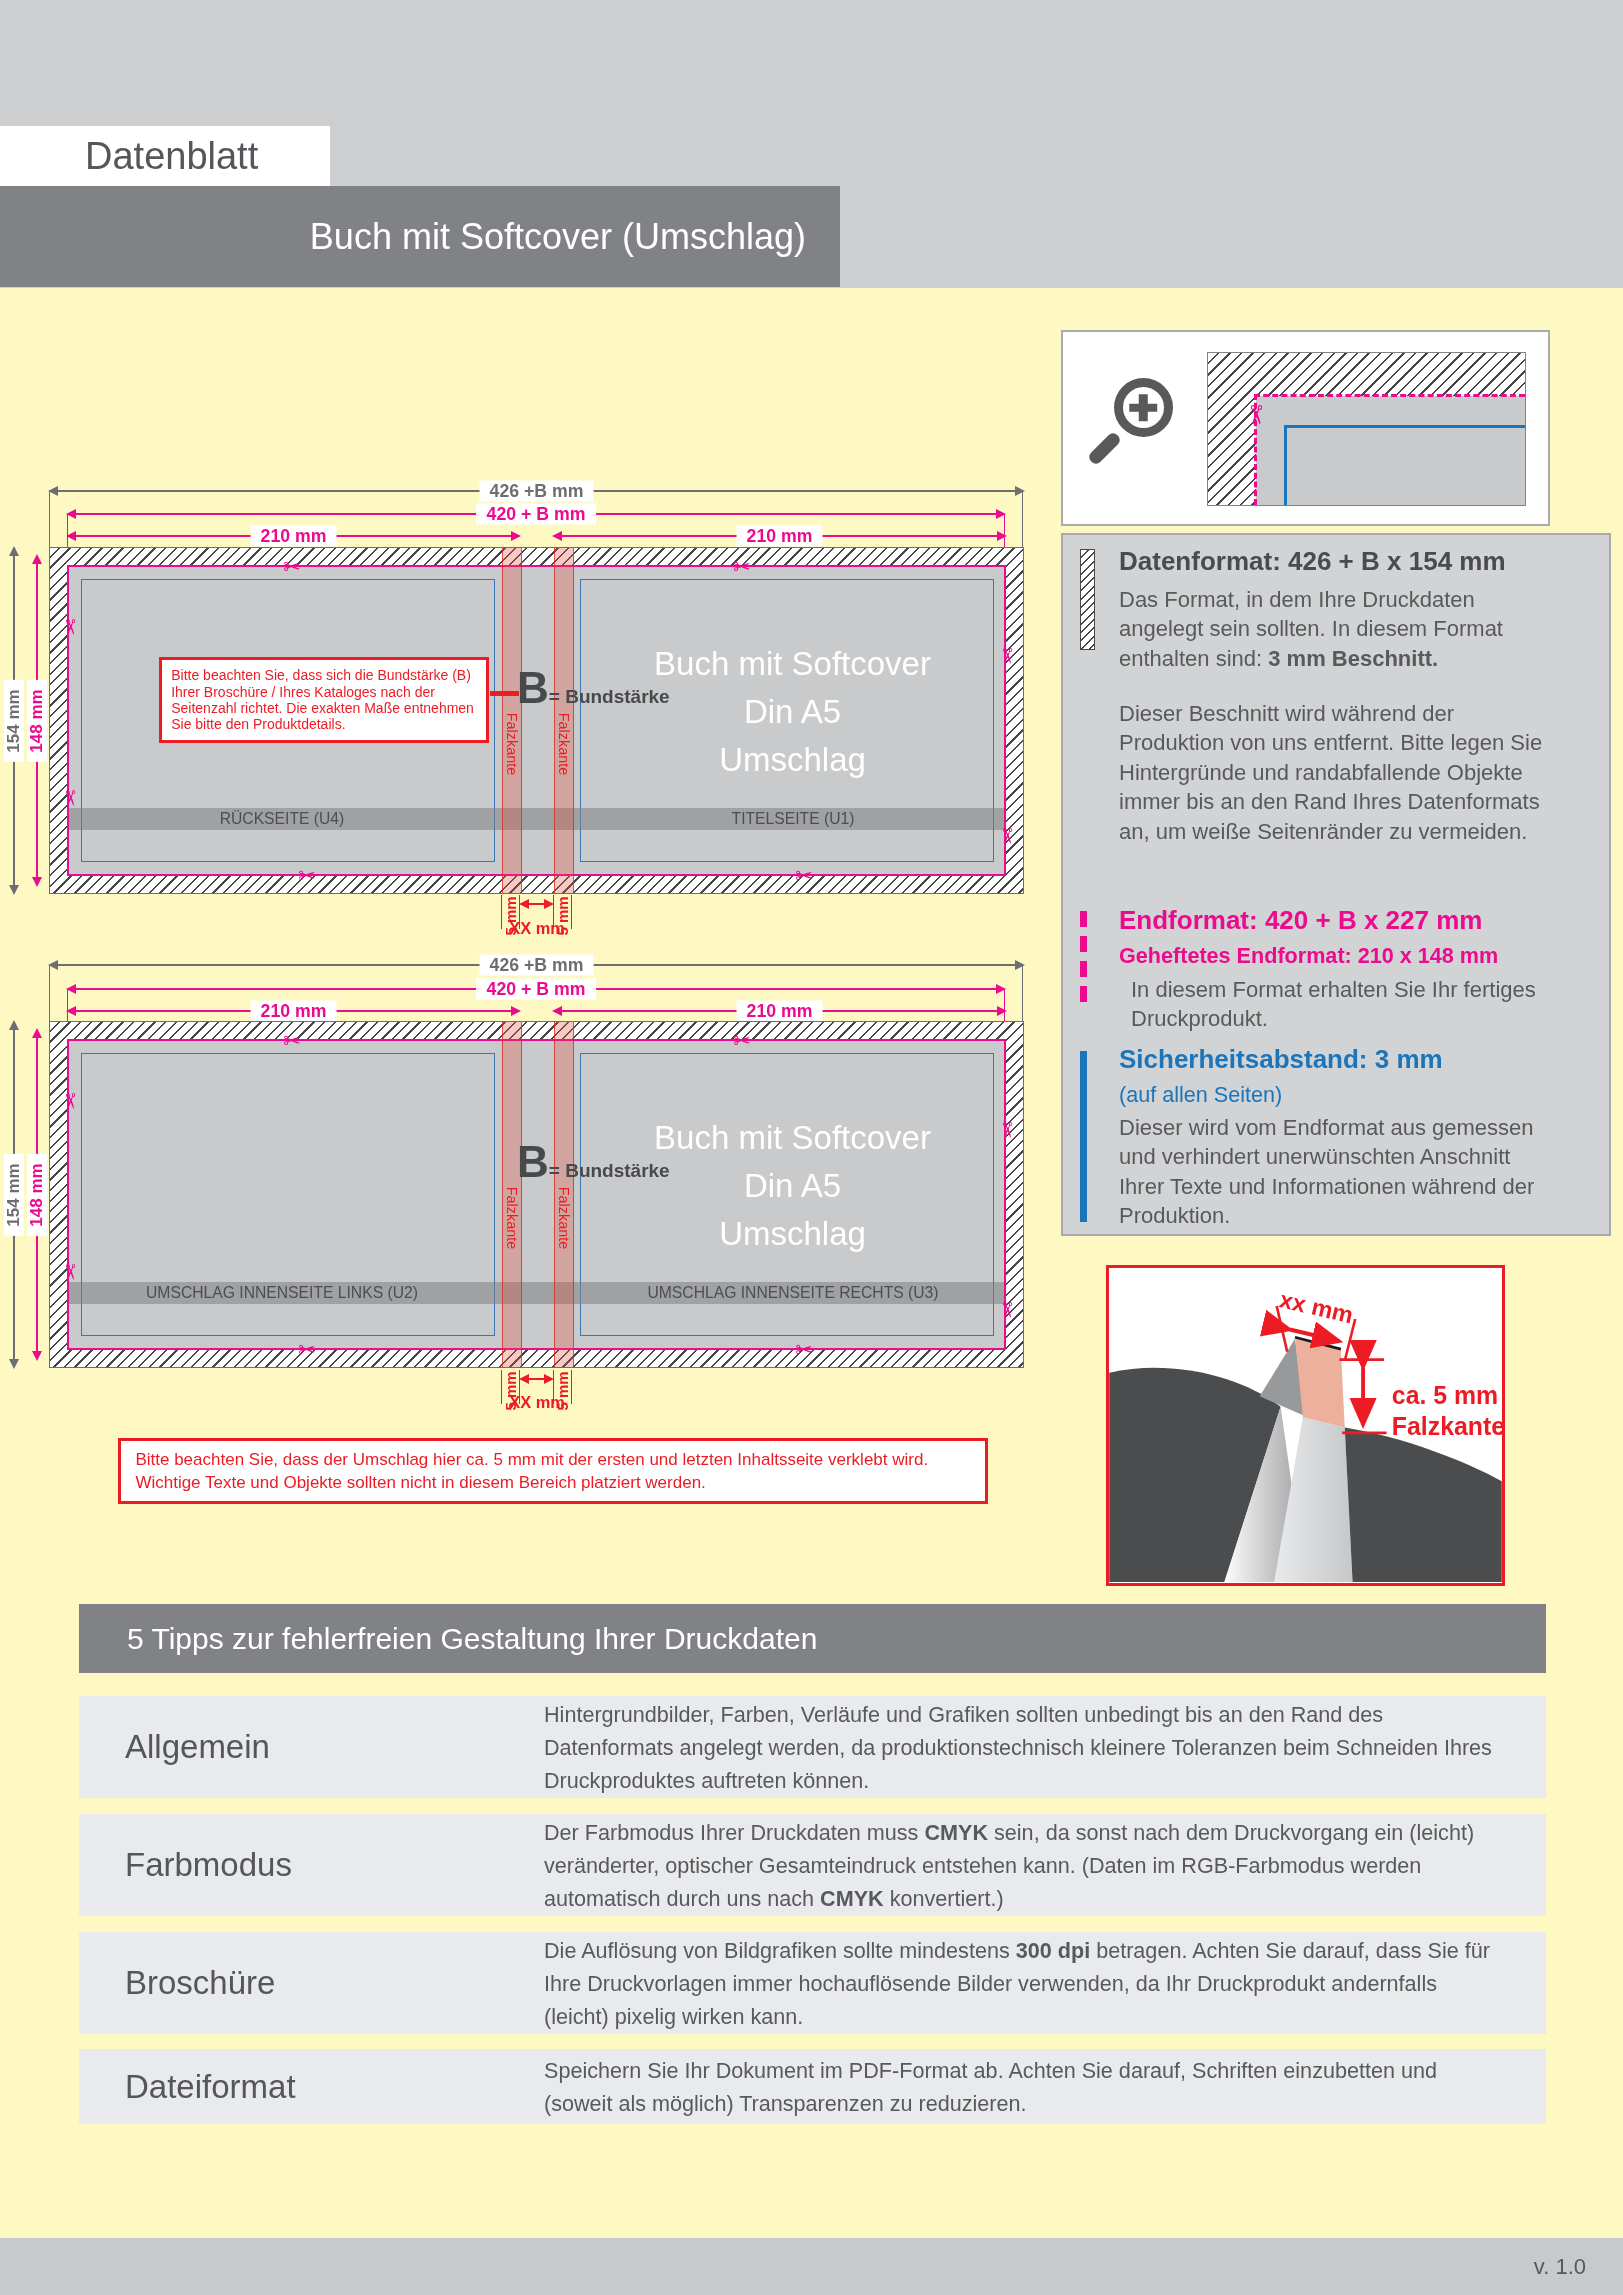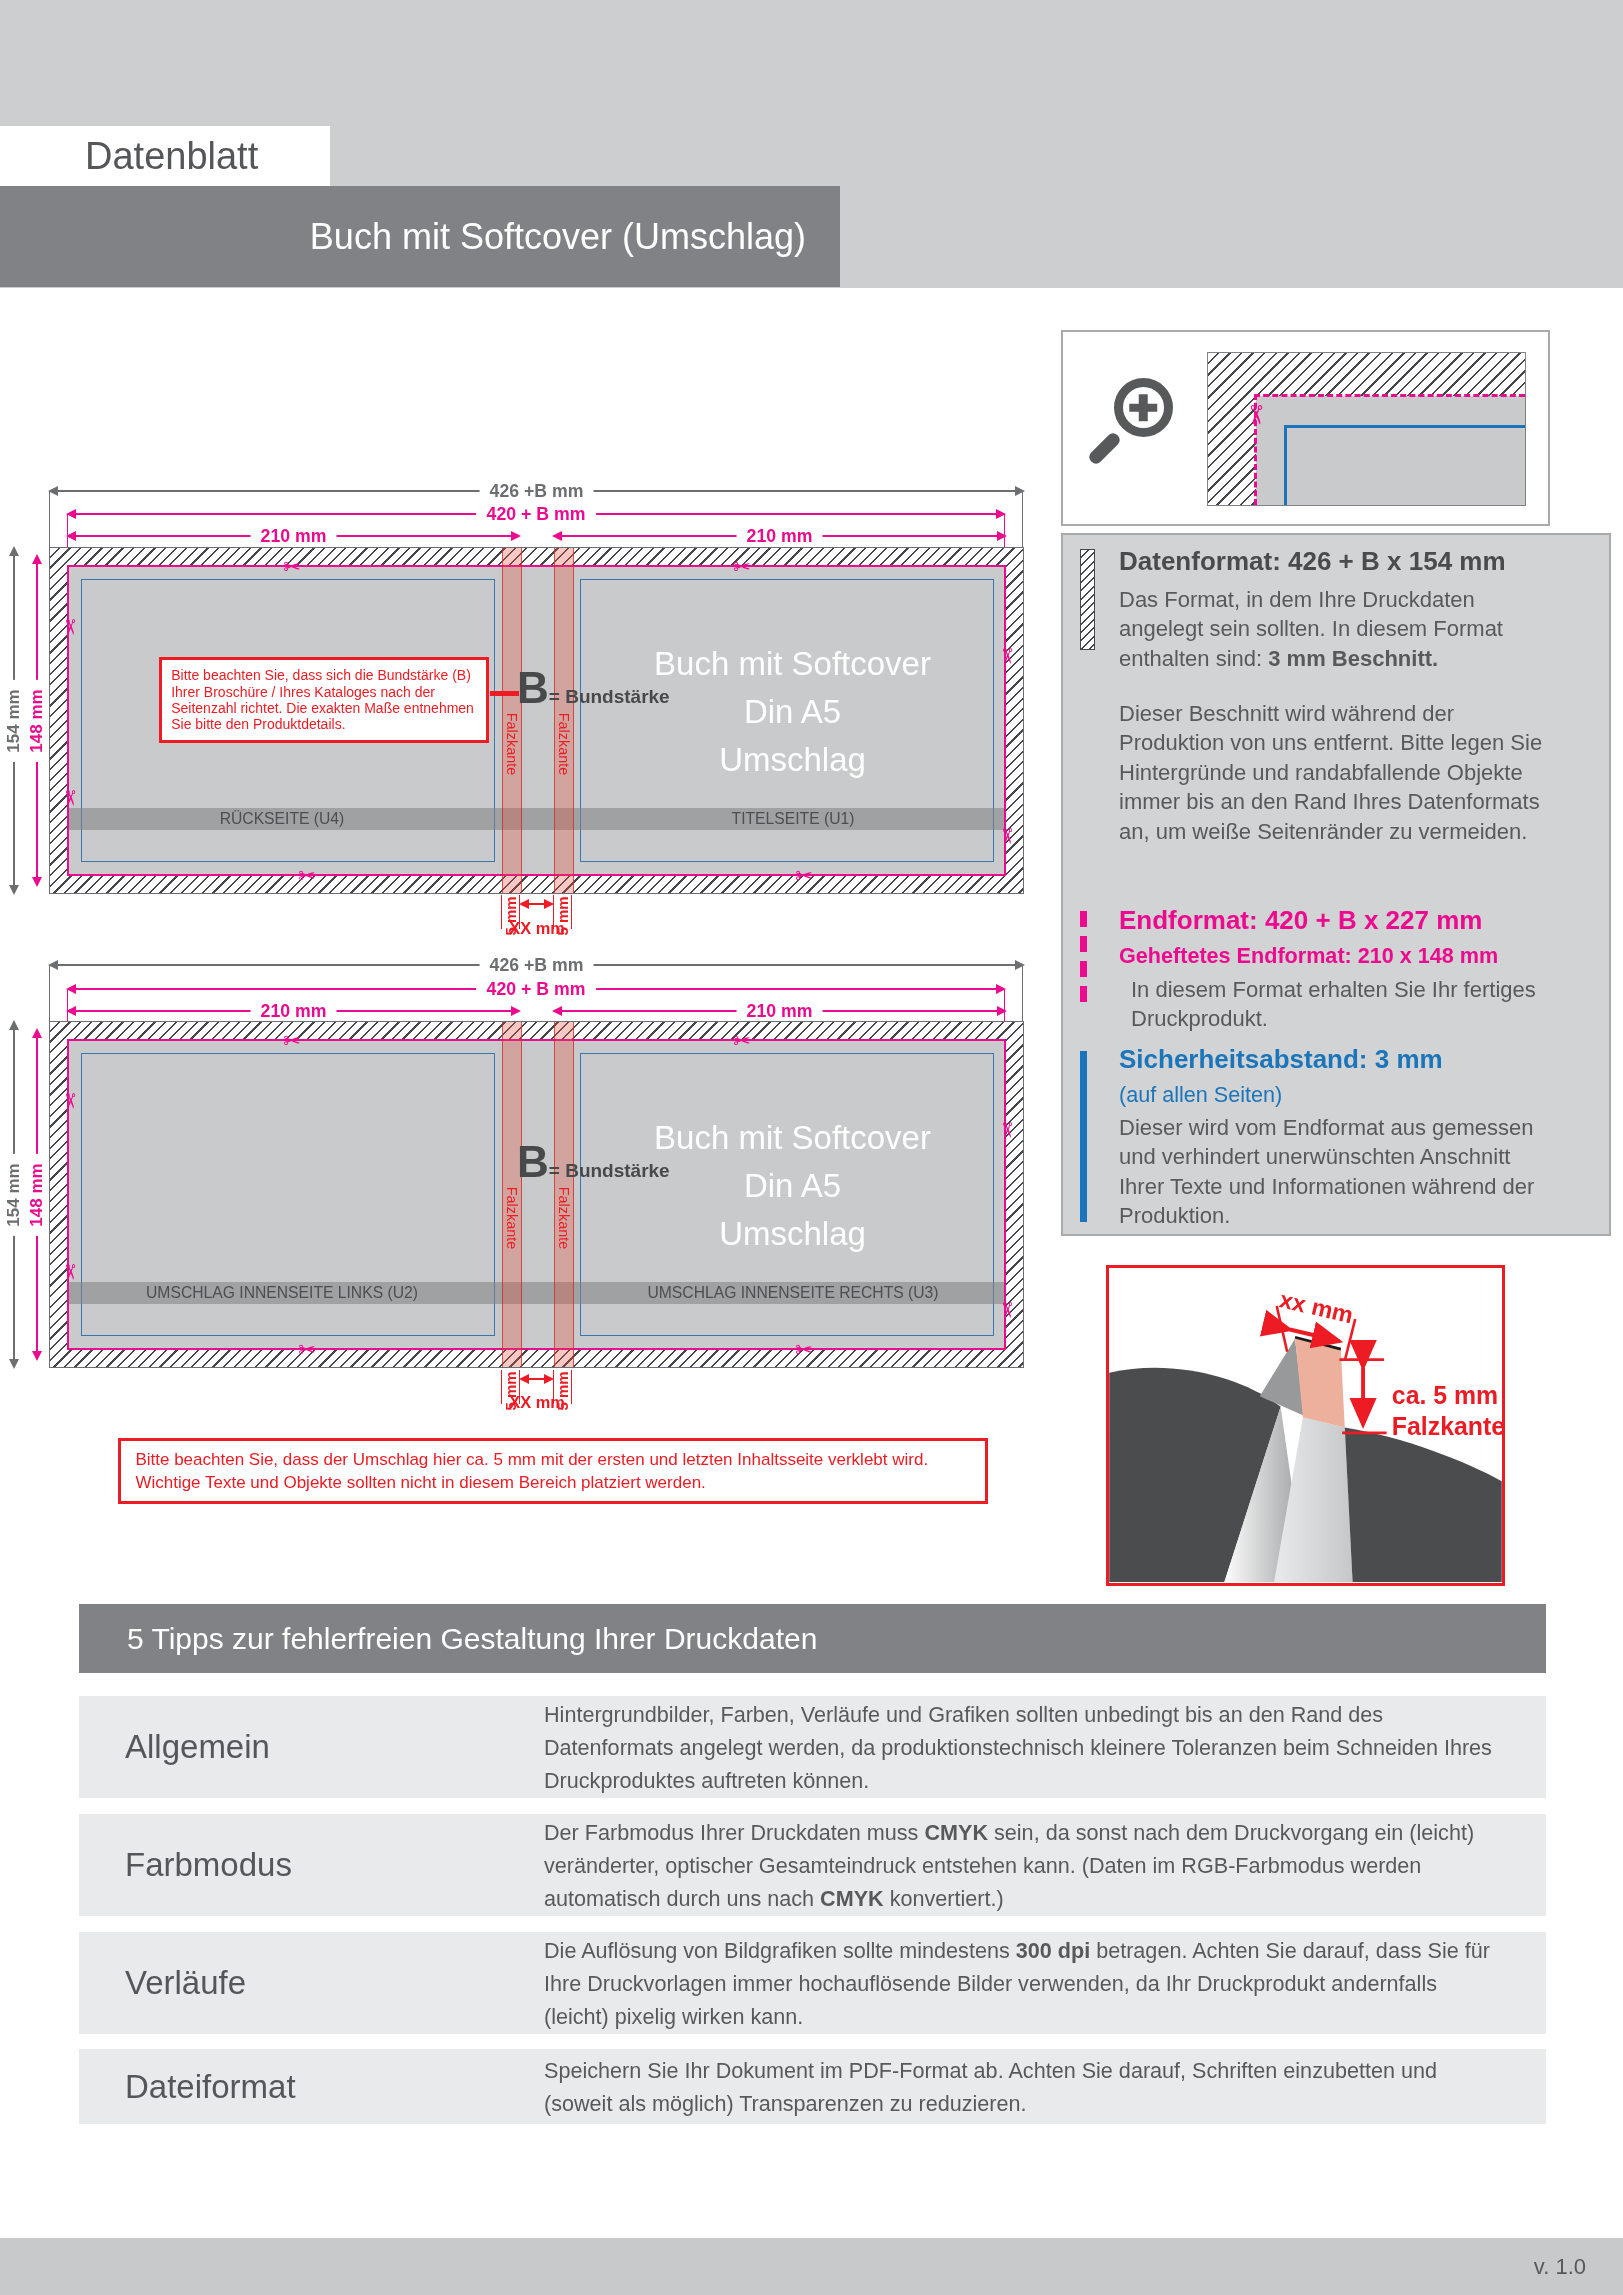--- a/index.html
+++ b/index.html
@@ -1,16 +1,16 @@
 <!DOCTYPE html>
 <html style="font-size:10.5px"><head>
 <meta charset="utf-8">
 <style>
   html,body{margin:0;padding:0;background:#9a9a9a;}
-  .page{position:relative;width:1623px;height:2295px;background:#ffffff;overflow:hidden;
+  .page{position:relative;width:1623px;height:2295px;background:#fef9c3;overflow:hidden;
         font-family:"Liberation Sans", sans-serif;color:#58595b;}
   .abs{position:absolute;}
 
   
   .hdr-bg{left:0;top:0;width:1623px;height:288px;background:#cdced0;}
   .doc-label{left:0;top:126px;width:330px;height:61px;background:#ffffff;
              font-size:38px;line-height:61px;color:#55565a;padding-left:85px;box-sizing:border-box;}
   .banner{left:0;top:186px;width:840px;height:101px;background:#808285;color:#fff;
           font-size:36px;line-height:101px;text-align:right;padding-right:34px;box-sizing:border-box;}
 
@@ -347,21 +347,21 @@
 
   <div class="tiprow" style="top:1696px;height:102px;">
     <div class="tlabel">Allgemein</div>
     <div class="ttext"><span>Hintergrundbilder, Farben, Verläufe und Grafiken sollten unbedingt bis an den Rand des Datenformats angelegt werden, da produktionstechnisch kleinere Toleranzen beim Schneiden Ihres Druckproduktes auftreten können.</span></div>
   </div>
   <div class="tiprow" style="top:1814px;height:102px;">
     <div class="tlabel">Farbmodus</div>
     <div class="ttext"><span>Der Farbmodus Ihrer Druckdaten muss </span><b>CMYK</b><span> sein, da sonst nach dem Druckvorgang ein (leicht) veränderter, optischer Gesamteindruck entstehen kann. (Daten im RGB-Farbmodus werden automatisch durch uns nach </span><b>CMYK</b><span> konvertiert.)</span></div>
   </div>
   <div class="tiprow" style="top:1932px;height:102px;">
-    <div class="tlabel">Verläufe</div>
+    <div class="tlabel">Broschüre</div>
     <div class="ttext"><span>Die Auflösung von Bildgrafiken sollte mindestens </span><b>300 dpi</b><span> betragen. Achten Sie darauf, dass Sie für Ihre Druckvorlagen immer hochauflösende Bilder verwenden, da Ihr Druckprodukt andernfalls (leicht) pixelig wirken kann.</span></div>
   </div>
   <div class="tiprow" style="top:2049px;height:75px;">
     <div class="tlabel">Dateiformat</div>
     <div class="ttext"><span>Speichern Sie Ihr Dokument im PDF-Format ab. Achten Sie darauf, Schriften einzubetten und (soweit als möglich) Transparenzen zu reduzieren.</span></div>
   </div>
 
   <div class="abs footer">v. 1.0</div>
 
 </div>

